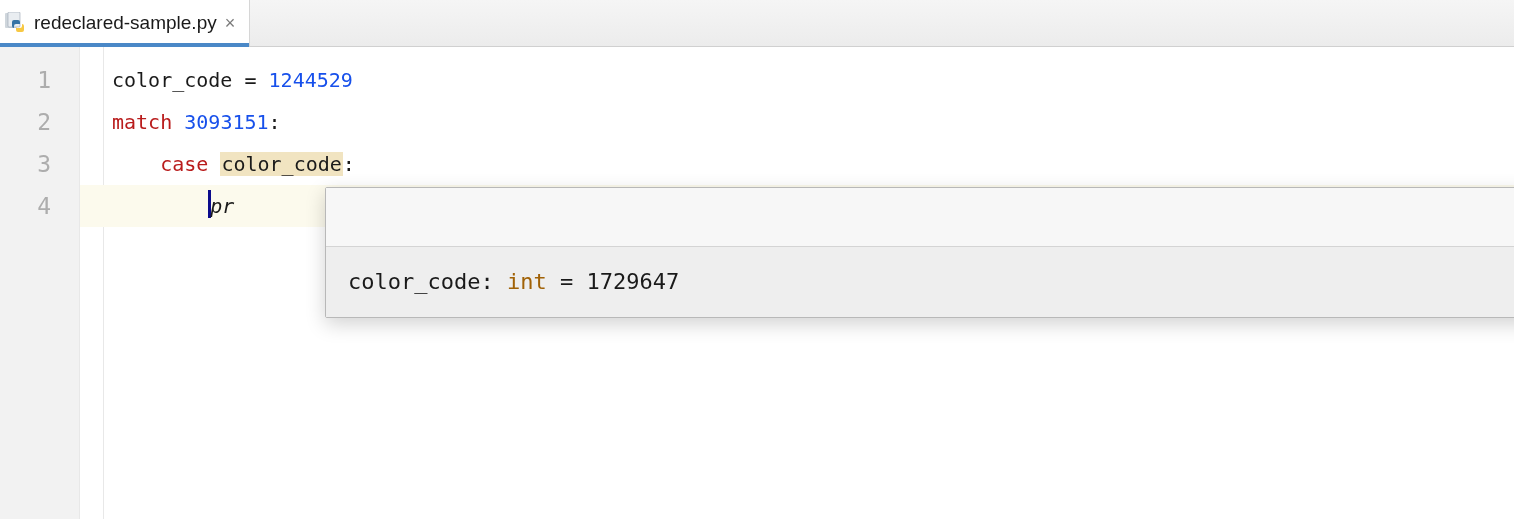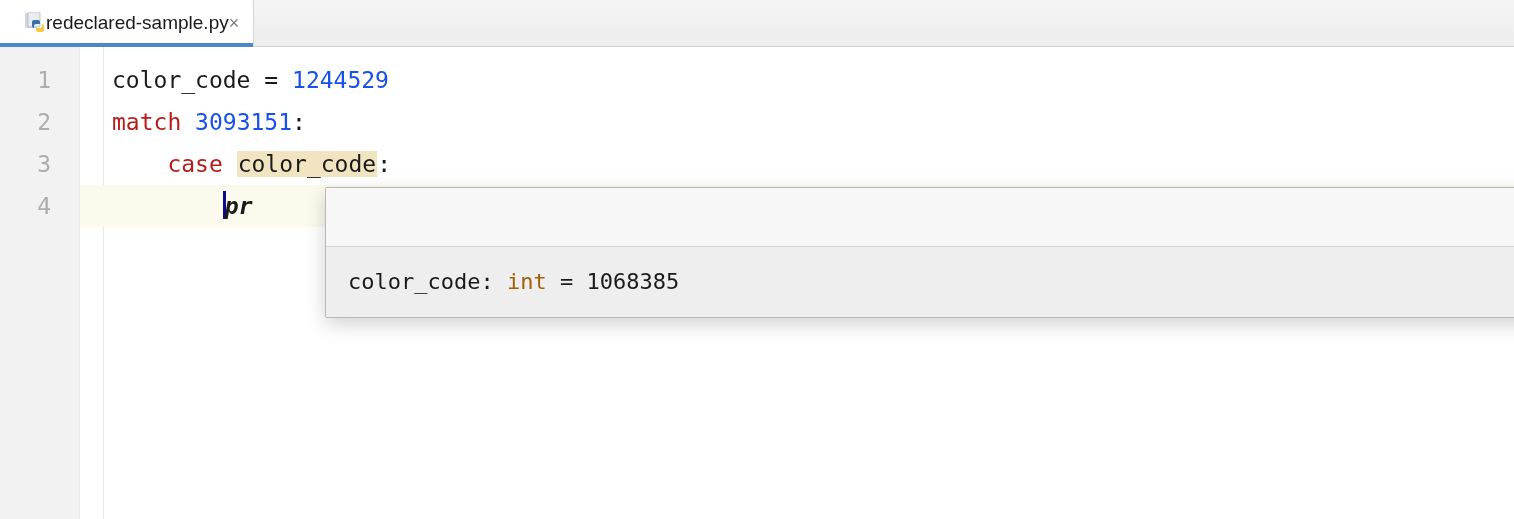--- a/index.html
+++ b/index.html
@@ -3,22 +3,22 @@
 <meta charset="utf-8">
 <style>
   * { box-sizing: border-box; margin: 0; padding: 0; }
   html, body { width: 1514px; height: 519px; font-family: "Segoe UI", Arial, sans-serif; background: #fff; overflow: hidden; }
   .tabbar {
     display: flex; align-items: stretch; height: 47px;
     background: linear-gradient(#f5f5f5,#ececec);
     border-bottom: 1px solid #d0d0d0;
   }
   .tab {
-    display: flex; align-items: center; 
-    padding: 0 14px 0 24px; background: #fff; border-right: 1px solid #d6d6d6;
+    display: flex; align-items: center; gap: 8px;
+    padding: 0 14px 0 4px; background: #fff; border-right: 1px solid #d6d6d6;
     position: relative; cursor: pointer;
   }
   .tab::after {
     content:""; position:absolute; left:0; right:0; bottom:-1px; height:4px;
     background:#4a88c7;
   }
   .tab-label { font-size: 19px; color:#1a1a1a; }
   .close-x { font-size:18px; color:#7a7a7a; line-height:1; }
   .py-icon { width:22px; height:22px; position:relative; }
   .py-icon svg { width:22px; height:22px; display:block; }
@@ -29,34 +29,34 @@
     font-size:23px; text-align:right; padding: 12px 28px 0 0; line-height:42px;
     border-right:1px solid #e8e8e8; user-select:none;
   }
   .gutter div { height:42px; }
   .code-wrap { position:relative; flex:1; }
   .code {
     width: 24px; border-right:1px solid #e8e8e8; position:absolute; left:0; top:0; bottom:0;
   }
   pre.source {
     position:absolute; left:32px; top:12px; right:0;
-    font-family:"Consolas","Menlo",monospace; font-size:23px; line-height:42px;
+    font-family:"Consolas","Menlo",monospace; font-size:20px; line-height:42px;
     white-space:pre; color:#1a1a1a;
   }
   .kw { color:#b91c1c; }
   .num { color:#1750eb; }
   .ident { color:#1a1a1a; }
   .hl-redecl { background:#f1e4c1; color:#1a1a1a; padding:0 1px;}
   .hl-line { background:#fcfaed; }
   .line { display:block; height:42px; }
   .line.hl-line { margin-left:-32px; padding-left:32px; }
   .caret {
     display:inline-block; width:3px; height:28px; background:#0b0b8c; vertical-align:-5px; margin-right:-1px;
   }
-  .builtin-partial { color:#1a1a1a; font-style: italic; font-weight: bold; }
+  .builtin-partial { color:#1a1a1a; font-style: italic; }
 
   .popup {
     position:absolute; left:245px; top:140px; width:1224px;
     border:1px solid #b8b8b8; box-shadow: 0 6px 20px rgba(0,0,0,.18);
     background:#fff; font-size:20px; border-radius:2px;
   }
   .popup-top {
     display:flex; align-items:center; justify-content:space-between;
     padding: 16px 14px 18px 22px; background:#f7f7f7;
   }
@@ -99,19 +99,19 @@
   <div class="code-wrap">
     <div class="code"></div>
     <pre class="source"><span class="line"><span class="ident">color_code</span><span> = </span><span class="num">1244529</span></span><span class="line"><span class="kw">match</span><span> </span><span class="num">3093151</span><span>:</span></span><span class="line"><span>    </span><span class="kw">case</span><span> </span><span class="hl-redecl">color_code</span><span>:</span></span><span class="line hl-line"><span>        </span><span class="caret"></span><span class="builtin-partial">pr</span></span></pre>
 
     <div class="popup">
       <div class="popup-top">
         <div class="dots"></div>
       </div>
       <div class="popup-bottom">
         <div>
-          <div><span>color_code</span><span>: </span><span class="type-kw">int</span><span> = 1068385</span></div>
+          <div><span>color_code</span><span>: </span><span class="type-kw">int</span><span> = 1729647</span></div>
         </div>
         <div class="dots"></div>
       </div>
     </div>
   </div>
 </div>
 
 </body></html>

